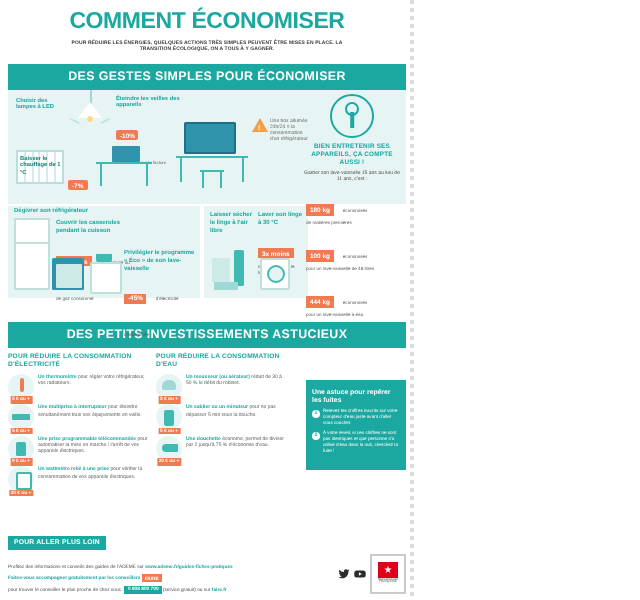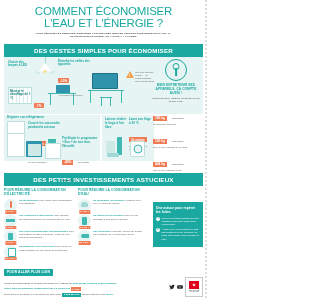--- a/index.html
+++ b/index.html
@@ -7,21 +7,21 @@
     width:207px;height:300px;overflow:hidden;
     background:#ffffff;
     font-family:"Liberation Sans", sans-serif;
     color:#2b2b2b;
   }
   .page{position:relative;width:207px;height:300px;background:#ffffff;box-sizing:border-box;padding:0;}
 
   
   .header{padding:5px 10px 2px 10px;text-align:center;}
   .title{
-    color:#1aa8a0;font-weight:normal;line-height:1.05;
+    color:#1aa8a0;font-weight:bold;line-height:1.05;
     font-size:11.5px;letter-spacing:-0.2px;
   }
   .title .l2{display:block;}
   .subtitle{
     margin:2.5px auto 0 auto;width:150px;
     font-size:2.5px;line-height:1.5;font-weight:bold;
     color:#3a3a3a;letter-spacing:0.05px;text-transform:uppercase;
   }
 
   
@@ -160,21 +160,20 @@
   .sidebar-right{position:absolute;right:0;top:0;bottom:0;width:2px;background:repeating-linear-gradient(#dcdcdc,#dcdcdc 2px,#fff 2px,#fff 4px);}
 </style>
 </head>
 <body>
 
 <div class="page">
 
   <div class="header">
     <div class="title">
       <span>COMMENT ÉCONOMISER</span>
-      <span class="l2">L'EAU ET L'ÉNERGIE ?</span>
     </div>
     <div class="subtitle">POUR RÉDUIRE LES ÉNERGIES, QUELQUES ACTIONS TRÈS SIMPLES PEUVENT ÊTRE MISES EN PLACE. LA TRANSITION ÉCOLOGIQUE, ON A TOUS À Y GAGNER.</div>
   </div>
 
   <div class="banner">DES GESTES SIMPLES POUR ÉCONOMISER</div>
 
   <div class="illus">
 
     <div class="ibox" style="left:4px;top:4px;width:26px;">
       <div class="lbl">Choisir des lampes à LED</div>

